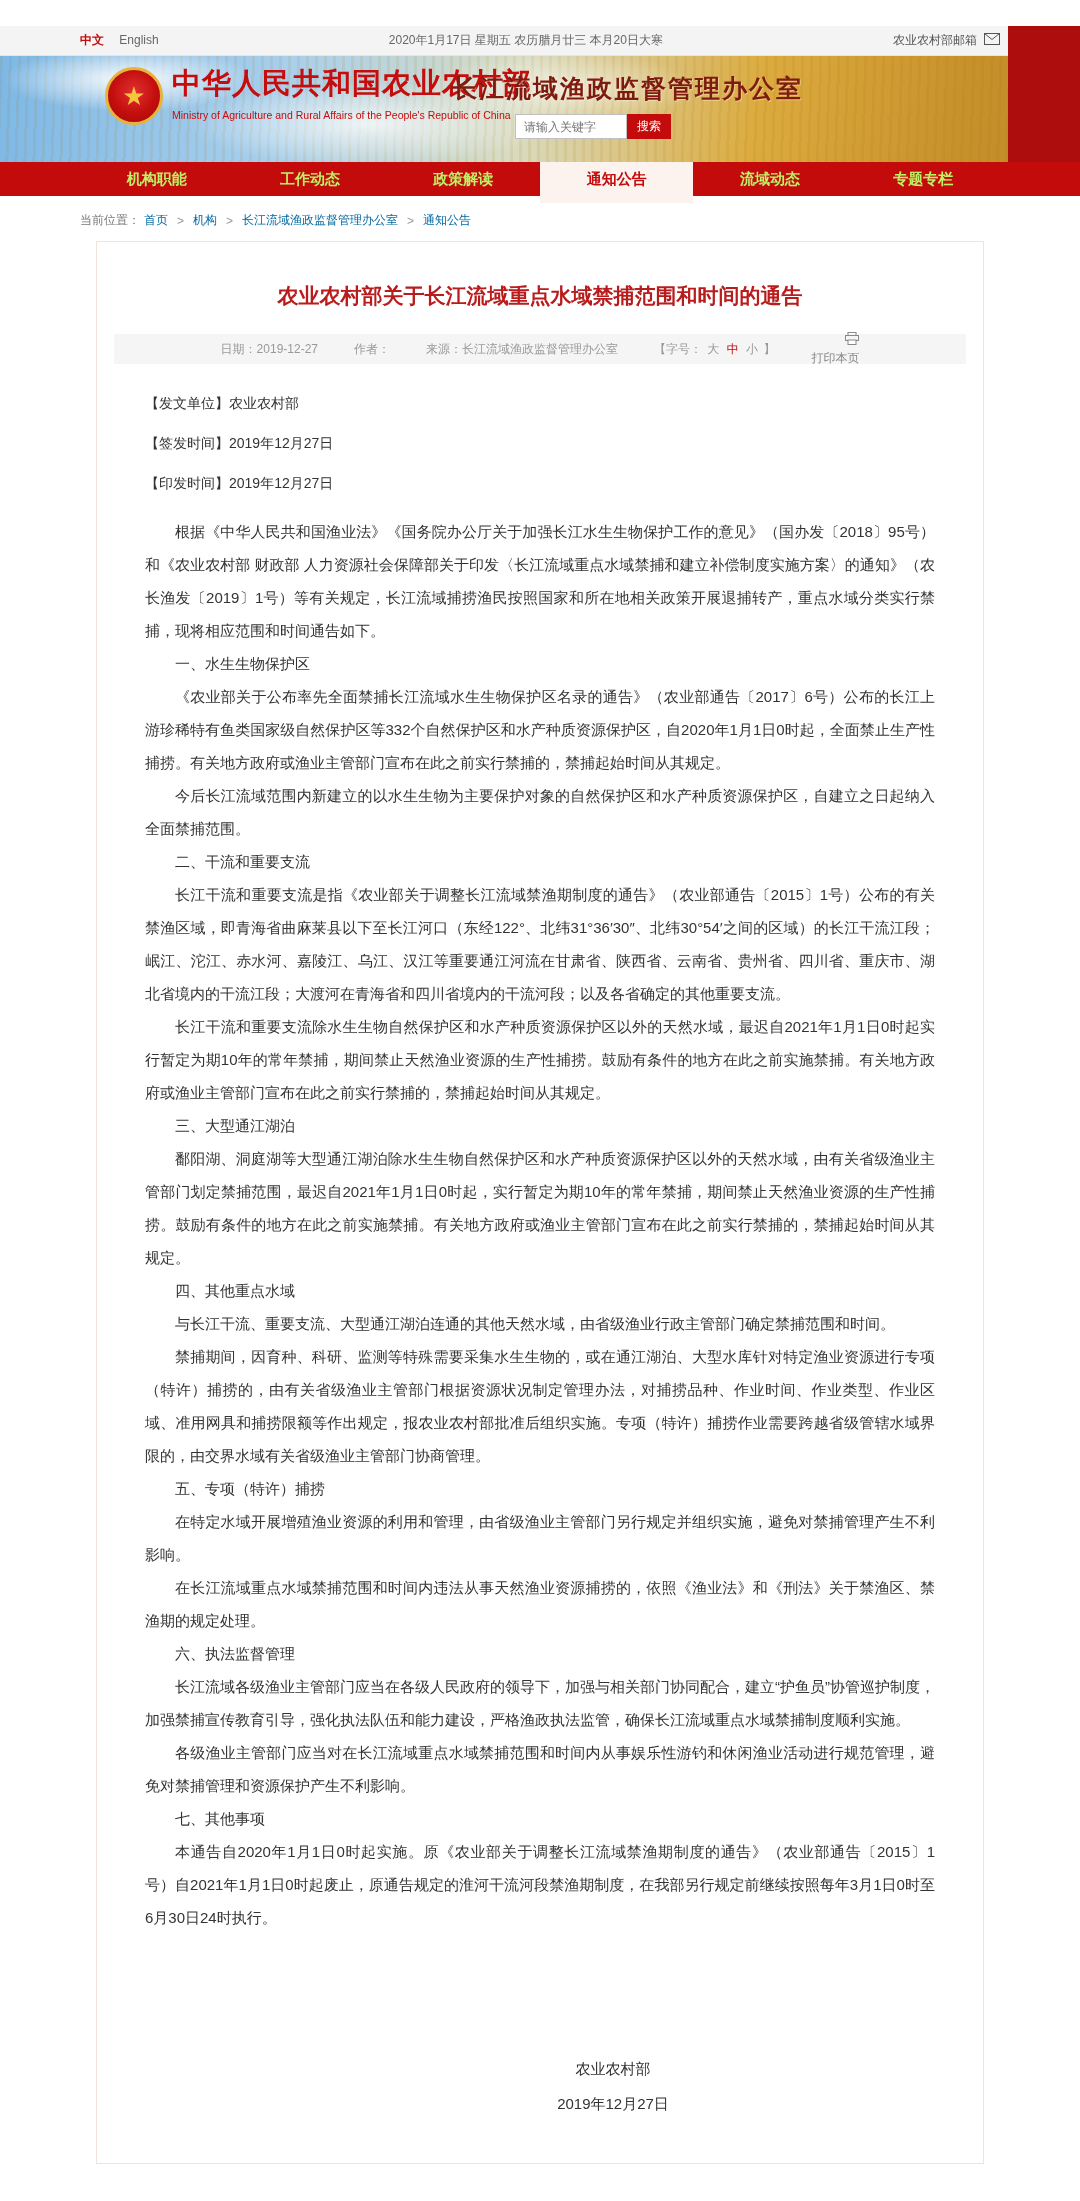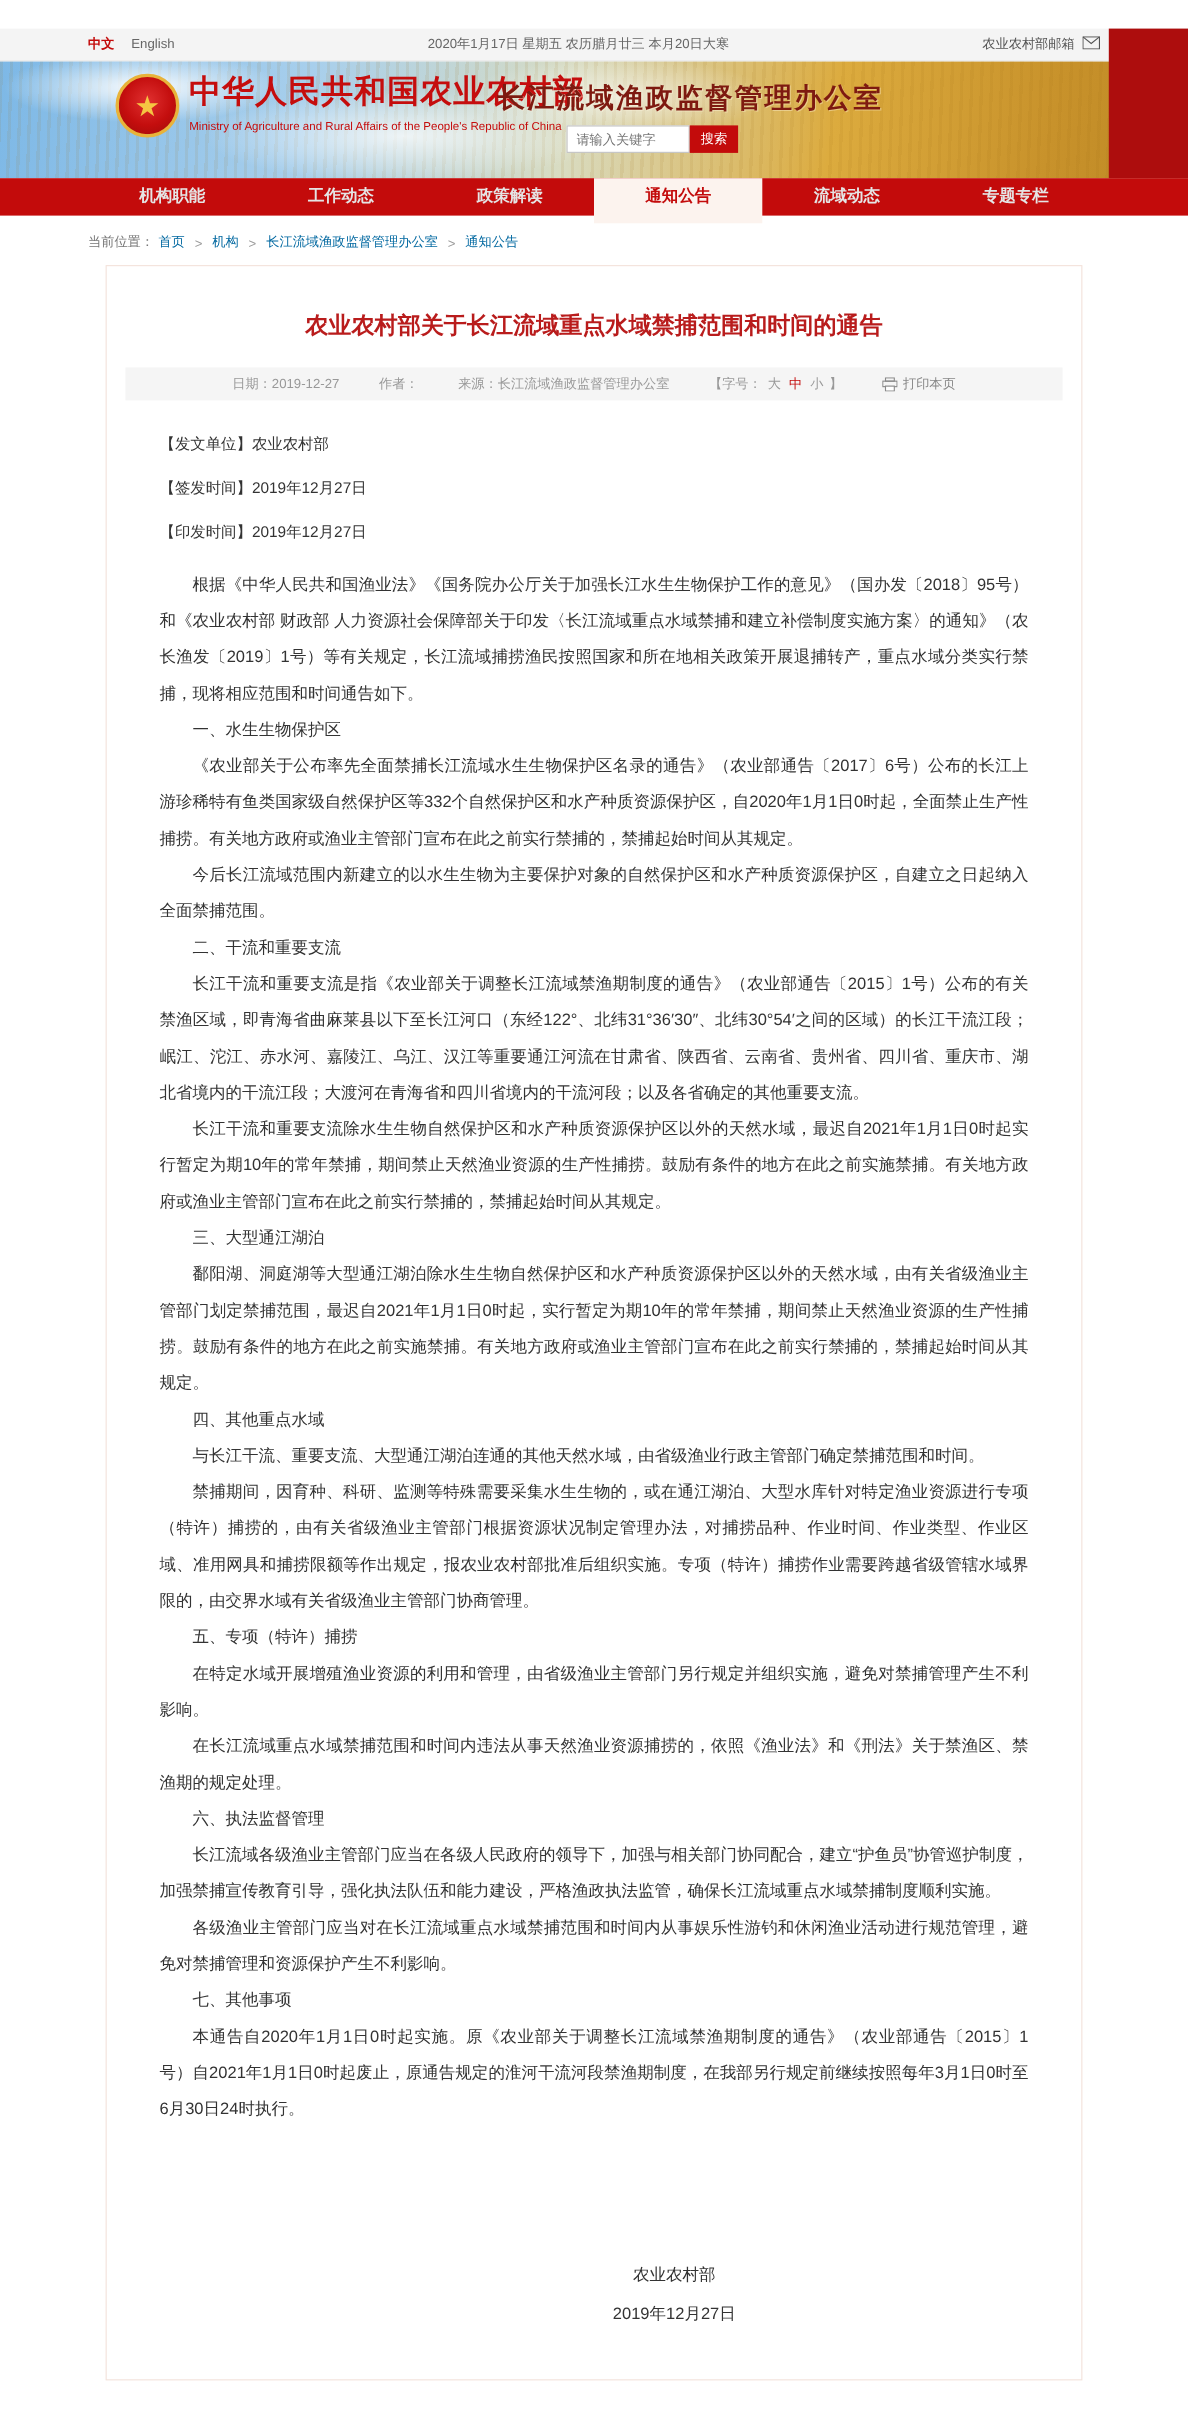--- a/index.html
+++ b/index.html
@@ -44,41 +44,41 @@
   .search-box { position:absolute; left:435px; top:58px; display:flex; z-index:2; }
   .search-input { width:112px; height:25px; border:1px solid #c0c0c0; padding:0 8px; font-size:12px; color:#333; outline:none; }
   .search-btn { width:44px; height:25px; background:#c30b0b; color:#fff; border:none; font-size:12px; cursor:pointer; }
 
   
   .office-title { top:16px; }
 
   
   .nav { background:#c30b0b; height:34px; position:relative; z-index:2; }
   .nav-inner { width:920px; margin:0 auto; display:flex; }
-  .nav-tab { flex:1; text-align:center; line-height:34px; color:#e5e5e5; font-size:15px; font-weight:bold; cursor:pointer; }
+  .nav-tab { flex:1; text-align:center; line-height:34px; color:#bef264; font-size:15px; font-weight:bold; cursor:pointer; }
   .nav-tab.active { background:#fcf3ee; color:#c30b0b; height:41px; }
 
   
   .breadcrumb { width:920px; margin:0 auto; padding:16px 0 10px; font-size:12px; color:#777; display:flex; align-items:flex-end; }
   .bc-label { margin-right:4px; }
   .bc-items { display:flex; align-items:center; }
   .bc-link { color:#0369a1; cursor:pointer; text-decoration:none; }
   .bc-sep { margin:0 9px; color:#999; }
   .bc-items .bc-sep:last-child { display:none; }
 
   
   .article-box { width:888px; margin:2px auto 16px; border:1px solid #f3e2da; background:#fff; padding:40px 48px 42px; }
   .article-title { text-align:center; font-size:21px; font-weight:bold; color:#b91c1c; }
   .meta { background:#f5f5f5; margin:24px -31px 0; height:30px; display:flex; align-items:center;
     justify-content:center; gap:36px; font-size:12px; color:#999; }
   .meta .m-item { white-space:nowrap; }
   .fs-ctrl { white-space:nowrap; }
   .fs-btn { cursor:pointer; margin:0 2px; }
   .fs-btn.mid { color:#c30b0b; }
-  .print-btn { display:flex; align-items:center; gap:5px; color:#888; cursor:pointer; }
+  .print-btn { display:flex; align-items:flex-end; gap:5px; color:#888; cursor:pointer;flex-direction:column; }
 
   .docinfo { margin-top:28px; font-size:14px; color:#333; }
   .docinfo p { margin:0 0 16px; line-height:1.7; text-indent:0; }
 
   .body-text { margin-top:20px; font-size:15px; color:#333; }
   .body-text p { margin:0; line-height:2.2; text-indent:2em; text-align:justify; }
 
   .signature { margin-top:118px; margin-left:378px; width:180px; text-align:center;
     font-size:15px; color:#333; line-height:2.3; }
   .signature div { white-space:nowrap; }

